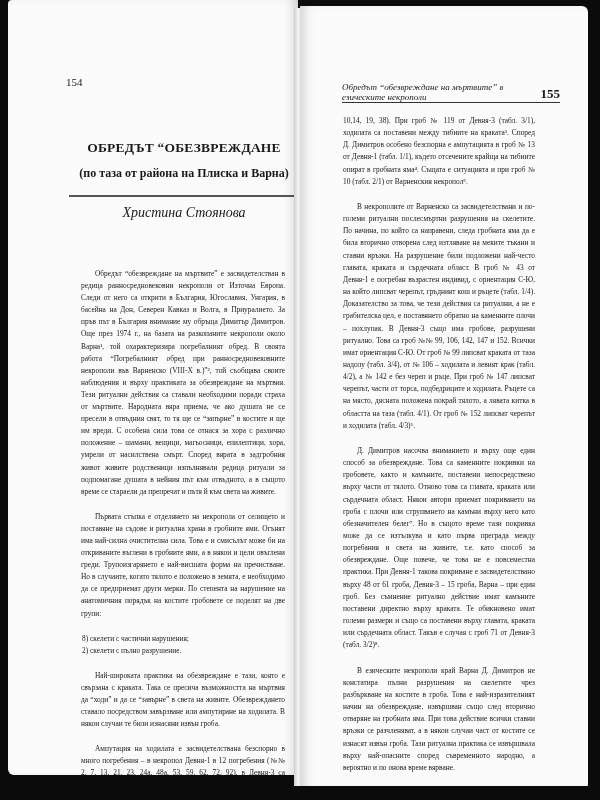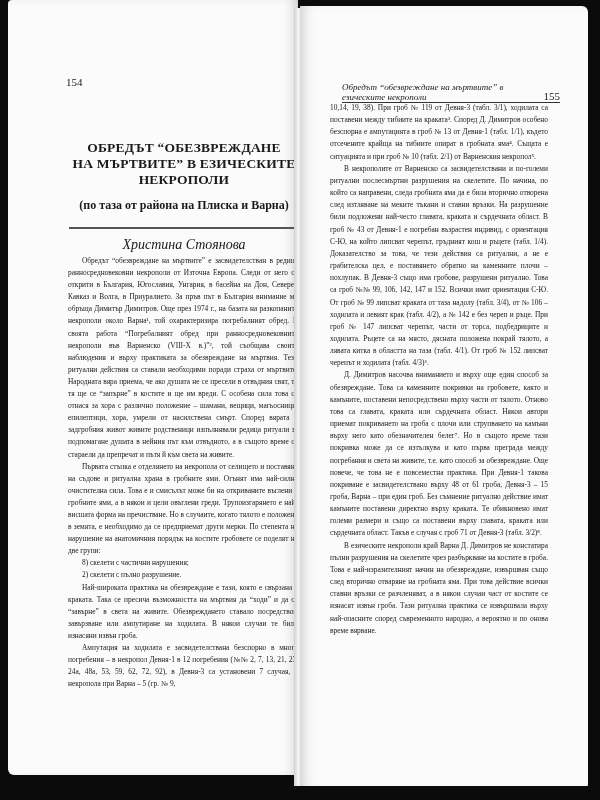--- a/index.html
+++ b/index.html
@@ -6,44 +6,43 @@
   body{width:600px;height:800px;background:#0b0b0b;position:relative;overflow:hidden;font-family:"Liberation Serif","DejaVu Serif",serif;color:#1a1a1a;}
   .spread{position:absolute;left:0;top:0;width:600px;height:800px;}
   .topbar{position:absolute;left:72px;top:0;width:150px;height:18px;background:#111;}
   .page{position:absolute;background:#fbfbfb;overflow:hidden;}
   .page.left{left:8px;top:0;width:290px;height:775px;border-radius:4px 0 0 6px;box-shadow:inset -10px 0 14px -8px rgba(0,0,0,.25);}
   .page.right{left:300px;top:6px;width:288px;height:782px;border-radius:0 6px 4px 0;box-shadow:inset 10px 0 14px -8px rgba(0,0,0,.22);}
   .gutter{position:absolute;left:294px;top:8px;width:10px;height:785px;background:linear-gradient(90deg,#cfcfcf,#f3f3f3 40%,#dcdcdc);}
   .pgnum-left{position:absolute;left:58px;top:76px;font-size:11px;}
   .running-head{position:absolute;left:30px;top:80px;width:218px;height:16px;border-bottom:1.5px solid #333;display:flex;justify-content:space-between;align-items:flex-end;font-size:9px;margin-left:12px;}
   .running-head .rh-title{font-style:italic;}
-  .running-head .rh-num{font-size:11px;}
+  .running-head .rh-num{font-size:13px;font-weight:bold;}
   .title-block{position:absolute;left:30px;top:140px;width:230px;text-align:center;margin-left:31px;}
   .title-line{font-weight:bold;font-size:13.5px;letter-spacing:.2px;line-height:16px;}
   .subtitle{font-weight:bold;font-size:12px;margin-top:10px;}
   .title-rule{height:1.5px;background:#555;margin:14px 0 8px 0;}
   .author{font-style:italic;font-size:14px;}
   .body-left{position:absolute;left:60px;top:255px;width:230px;font-size:7.4px;line-height:12.1px;text-align:justify;}
   .body-right{position:absolute;left:30px;top:96px;width:218px;font-size:7.4px;line-height:12.15px;text-align:justify;}
-  p{margin:0;text-indent:14px;}
+  p{margin:13px;text-indent:14px;}
   .list-item{text-indent:14px;}
   .edge-shadow-bottom{position:absolute;left:0;bottom:0;width:600px;height:14px;background:#0b0b0b;}
 </style>
 </head>
 <body>
 
 <div class="spread">
   <div class="topbar"></div>
 
   <div class="page left">
     <div class="pgnum-left">154</div>
 
     <div class="title-block">
       <div class="title-line">ОБРЕДЪТ “ОБЕЗВРЕЖДАНЕ</div>
-      <div class="title-line">НА МЪРТВИТЕ” В ЕЗИЧЕСКИТЕ НЕКРОПОЛИ</div>
       <div class="subtitle">(по таза от района на Плиска и Варна)</div>
       <div class="title-rule"></div>
       <div class="author">Христина Стоянова</div>
     </div>
 
     <div class="body-left">
       <p>Обредът “обезвреждане на мъртвите” е засвидетелстван в редица ранносредновековни некрополи от Източна Европа. Следи от него са открити в България, Югославия, Унгария, в басейна на Дон, Северен Кавказ и Волга, в Приуралието. За пръв път в България внимание му обръща Димитър Димитров. Още през 1974 г., на базата на разкопаните некрополи около Варна¹, той охарактеризира погребалният обред. В своята работа “Погребалният обред при ранносредновековните некрополи във Варненско (VIII-X в.)”², той съобщава своите наблюдения и върху практиката за обезвреждане на мъртвия. Тези ритуални действия са ставали необходими поради страха от мъртвите. Народната вяра приема, че ако душата не се пресели в отвъдния свят, то тя ще се “запърне” в костите и ще им вреди. С особена сила това се отнася за хора с различно положение – шамани, вещици, магьосници, епилептици, хора, умрели от насилствена смърт. Според вярата в задгробния живот живите родственици изпълнявали редица ритуали за подпомагане душата в нейния път към отвъдното, а в същото време се стараели да препречат и пътя й към света на живите.</p>
       <p>Първата стъпка е отделянето на некропола от селището и поставяне на съдове и ритуална храна в гробните ями. Огънят има най-силна очистителна сила. Това е и смисълът може би на откриваните въглени в гробните ями, а в някои и цели овъглени греди. Трупоизгарянето е най-висшата форма на пречистване. Но в случаите, когато тялото е положено в земята, е необходимо да се предприемат други мерки. По степента на нарушение на анатомичния порядък на костите гробовете се поделят на две групи:</p>
       <div class="list-item">8) скелети с частични нарушения;</div>
       <div class="list-item">2) скелети с пълно разрушение.</div>

